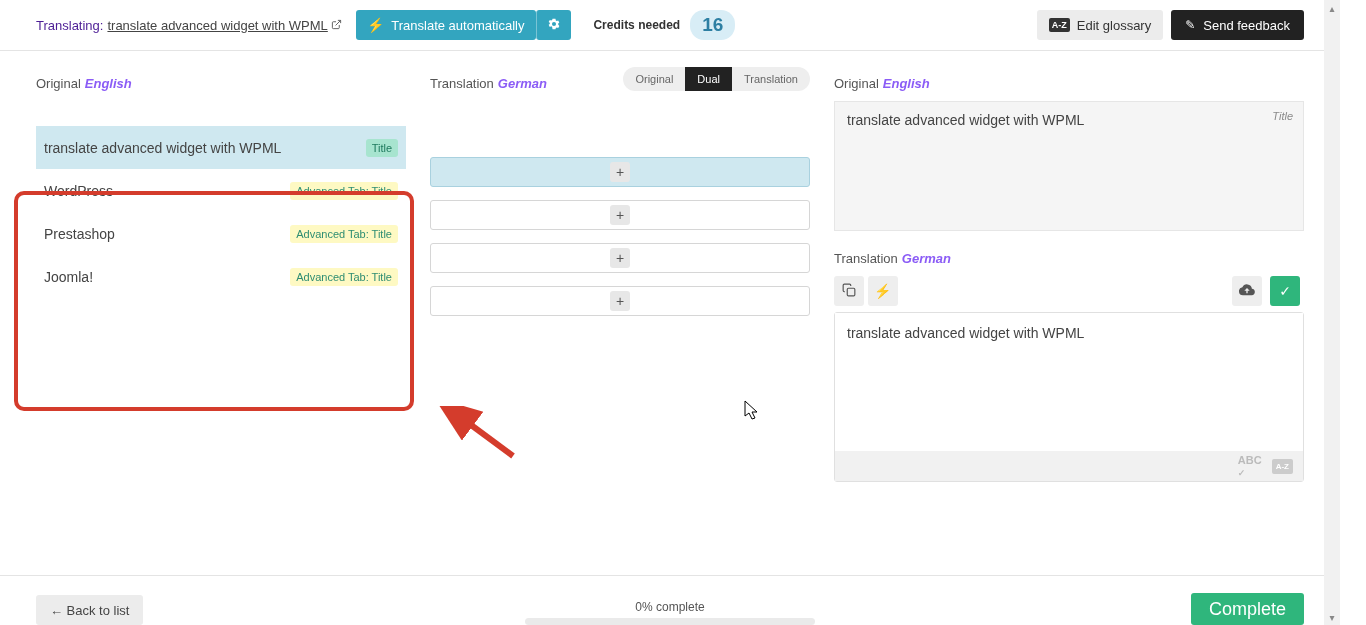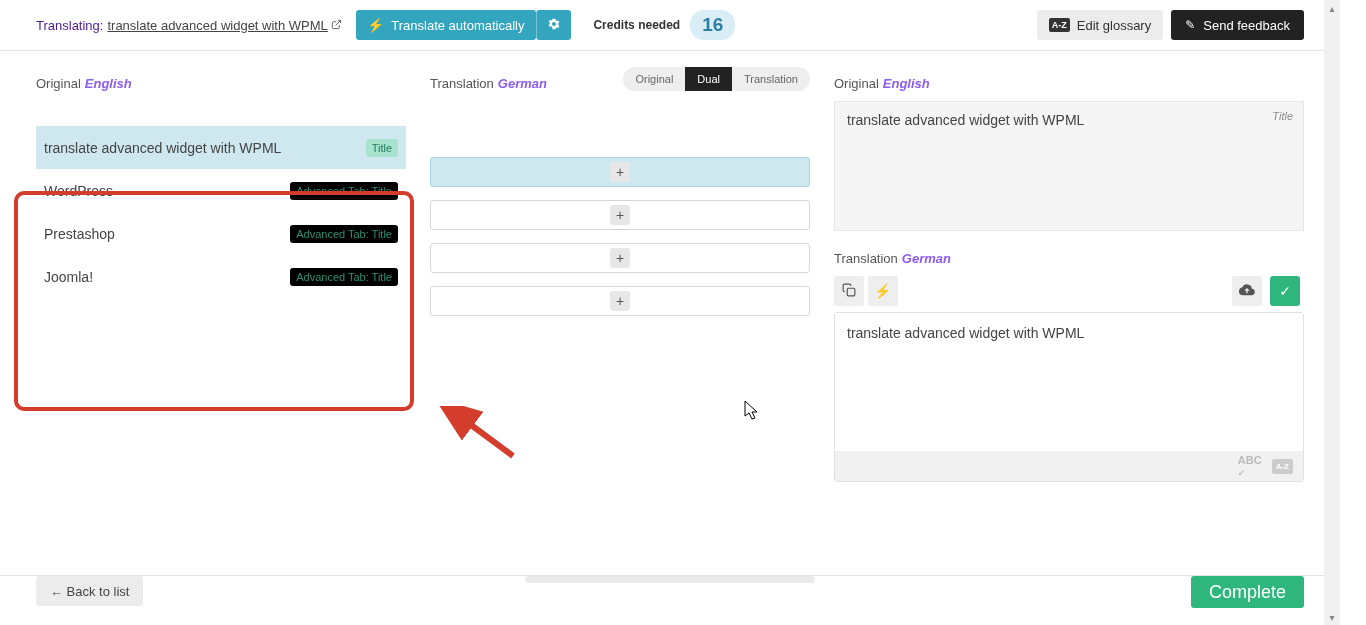--- a/index.html
+++ b/index.html
@@ -37,42 +37,42 @@
   .search-input { width: 100%; height: 32px; border: 1px solid #ccc; padding: 0 8px; font-size: 13px; color:#777; }
 
   .highlight-box { position:absolute; top:122px; left:-22px; width:400px; height:220px; border:4px solid #d43c2c; border-radius:10px; pointer-events:none; }
   .arrow-svg { position:absolute; top:337px; left:382px; pointer-events:none; }
 
   .source-list { margin-top: 35px; }
   .source-row { display: flex; align-items: center; justify-content: space-between; height: 43px; padding: 0 8px; font-size: 14px; color:#444; cursor:pointer; }
   .source-row.selected { background: #cfe8f0; }
   .tag { font-size: 11px; padding: 3px 6px; border-radius: 3px; }
   .tag-title { background: #a7e4cf; color: #1f7a5e; }
-  .tag-adv { background: #000000; color: #2e8d72; margin-left: 28px; }
+  .tag-adv { background: #fef9c3; color: #2e8d72; margin-left: 28px; }
 
   .trans-list { margin-top: 66px; }
   .trans-row { height: 30px; border:1px solid #d6d6d6; border-radius:3px; display:flex; align-items:center; justify-content:center; margin-bottom:13px; cursor:pointer; }
   .trans-row.selected { background:#cfe8f0; border-color:#a9d1df; }
   .plus-btn { width:20px; height:20px; background:#e7e7e7; border-radius:3px; display:flex; align-items:center; justify-content:center; font-size:14px; color:#555; }
 
   .orig-box { border:1px solid #e6e6e6; background:#f5f5f5; height:130px; padding:10px 12px; font-size:14px; color:#444; position:relative; }
   .orig-box .tag-title-right { position:absolute; top:8px; right:10px; font-size:11px; color:#8a8a8a; font-style:italic; }
 
   .translation-header { margin-top: 20px; display:flex; align-items:center; color:#555; font-size:13px; }
   .tool-row { margin-top:10px; display:flex; align-items:center; }
   .tool-btn { width:30px; height:30px; background:#eee; border-radius:3px; display:flex; align-items:center; justify-content:center; margin-right:4px; cursor:pointer; color:#555; font-size:14px; }
   .tool-row .right { margin-left:auto; display:flex; gap:4px; }
   .tool-green { background:#2fb67c; color:#fff; }
 
   .trans-editor { margin-top:6px; border:1px solid #e0e0e0; border-radius:3px; height:170px; display:flex; flex-direction:column; }
   .trans-editor textarea { flex:1; border:none; resize:none; padding:12px; font-size:14px; color:#444; outline:none; font-family:inherit; }
   .editor-footer { height:30px; background:#f1f1f1; display:flex; align-items:center; justify-content:flex-end; padding:0 10px; gap:10px; color:#bbb; font-size:11px; }
   .abc { font-weight:700; }
 
-  .bottombar { position:absolute; bottom:0; left:0; right:0; height:50px; border-top:1px solid #e4e4e4; display:flex; align-items:flex-start; padding:0 36px; background:#fff; }
+  .bottombar { position:absolute; bottom:0; left:0; right:0; height:50px; border-top:1px solid #e4e4e4; display:flex; align-items:flex-end; padding:0 36px; background:#fff; }
   .back-btn { background:#ececec; border:none; height:30px; padding:0 14px; border-radius:3px; font-size:13px; color:#444; cursor:pointer; }
   .progress-wrap { position:absolute; left:50%; transform:translateX(-50%); text-align:center; width:290px; }
   .progress-label { font-size:12px; color:#555; margin-bottom:4px; }
   .progress-track { height:7px; background:#eaeaea; border-radius:4px; }
   .complete-btn { margin-left:auto; background:#2fb67c; color:#fff; border:none; height:32px; padding:0 18px; border-radius:3px; font-size:18px; font-weight:500; cursor:pointer; }
 
   .cursor-svg { position:absolute; top:400px; left:744px; pointer-events:none; }
 
   .scroll-container { position:absolute; right:0; top:0; bottom:0; width:16px; background:#f1f1f1; display:flex; flex-direction:column; align-items:center; }
   .scroll-arrow { width:16px; height:16px; background:#f1f1f1; display:flex; align-items:center; justify-content:center; color:#888; font-size:10px; }
@@ -241,20 +241,21 @@
 
   </div>
 
   <svg class="cursor-svg" width="18" height="22">
     <path d="M1 1 L1 16 L5 13 L8 19 L11 18 L8 12 L13 12 Z" fill="#fff" stroke="#000" stroke-width="1"></path>
   </svg>
 
   <div class="bottombar">
     <button class="back-btn">← Back to list</button>
     <div class="progress-wrap">
+      <div class="progress-label">0% complete</div>
       <div class="progress-track"></div>
     </div>
     <button class="complete-btn">Complete</button>
   </div>
 
   <div class="scroll-container">
     <div class="scroll-arrow">▴</div>
     <div style="flex:1"></div>
     <div class="scroll-arrow">▾</div>
   </div>

